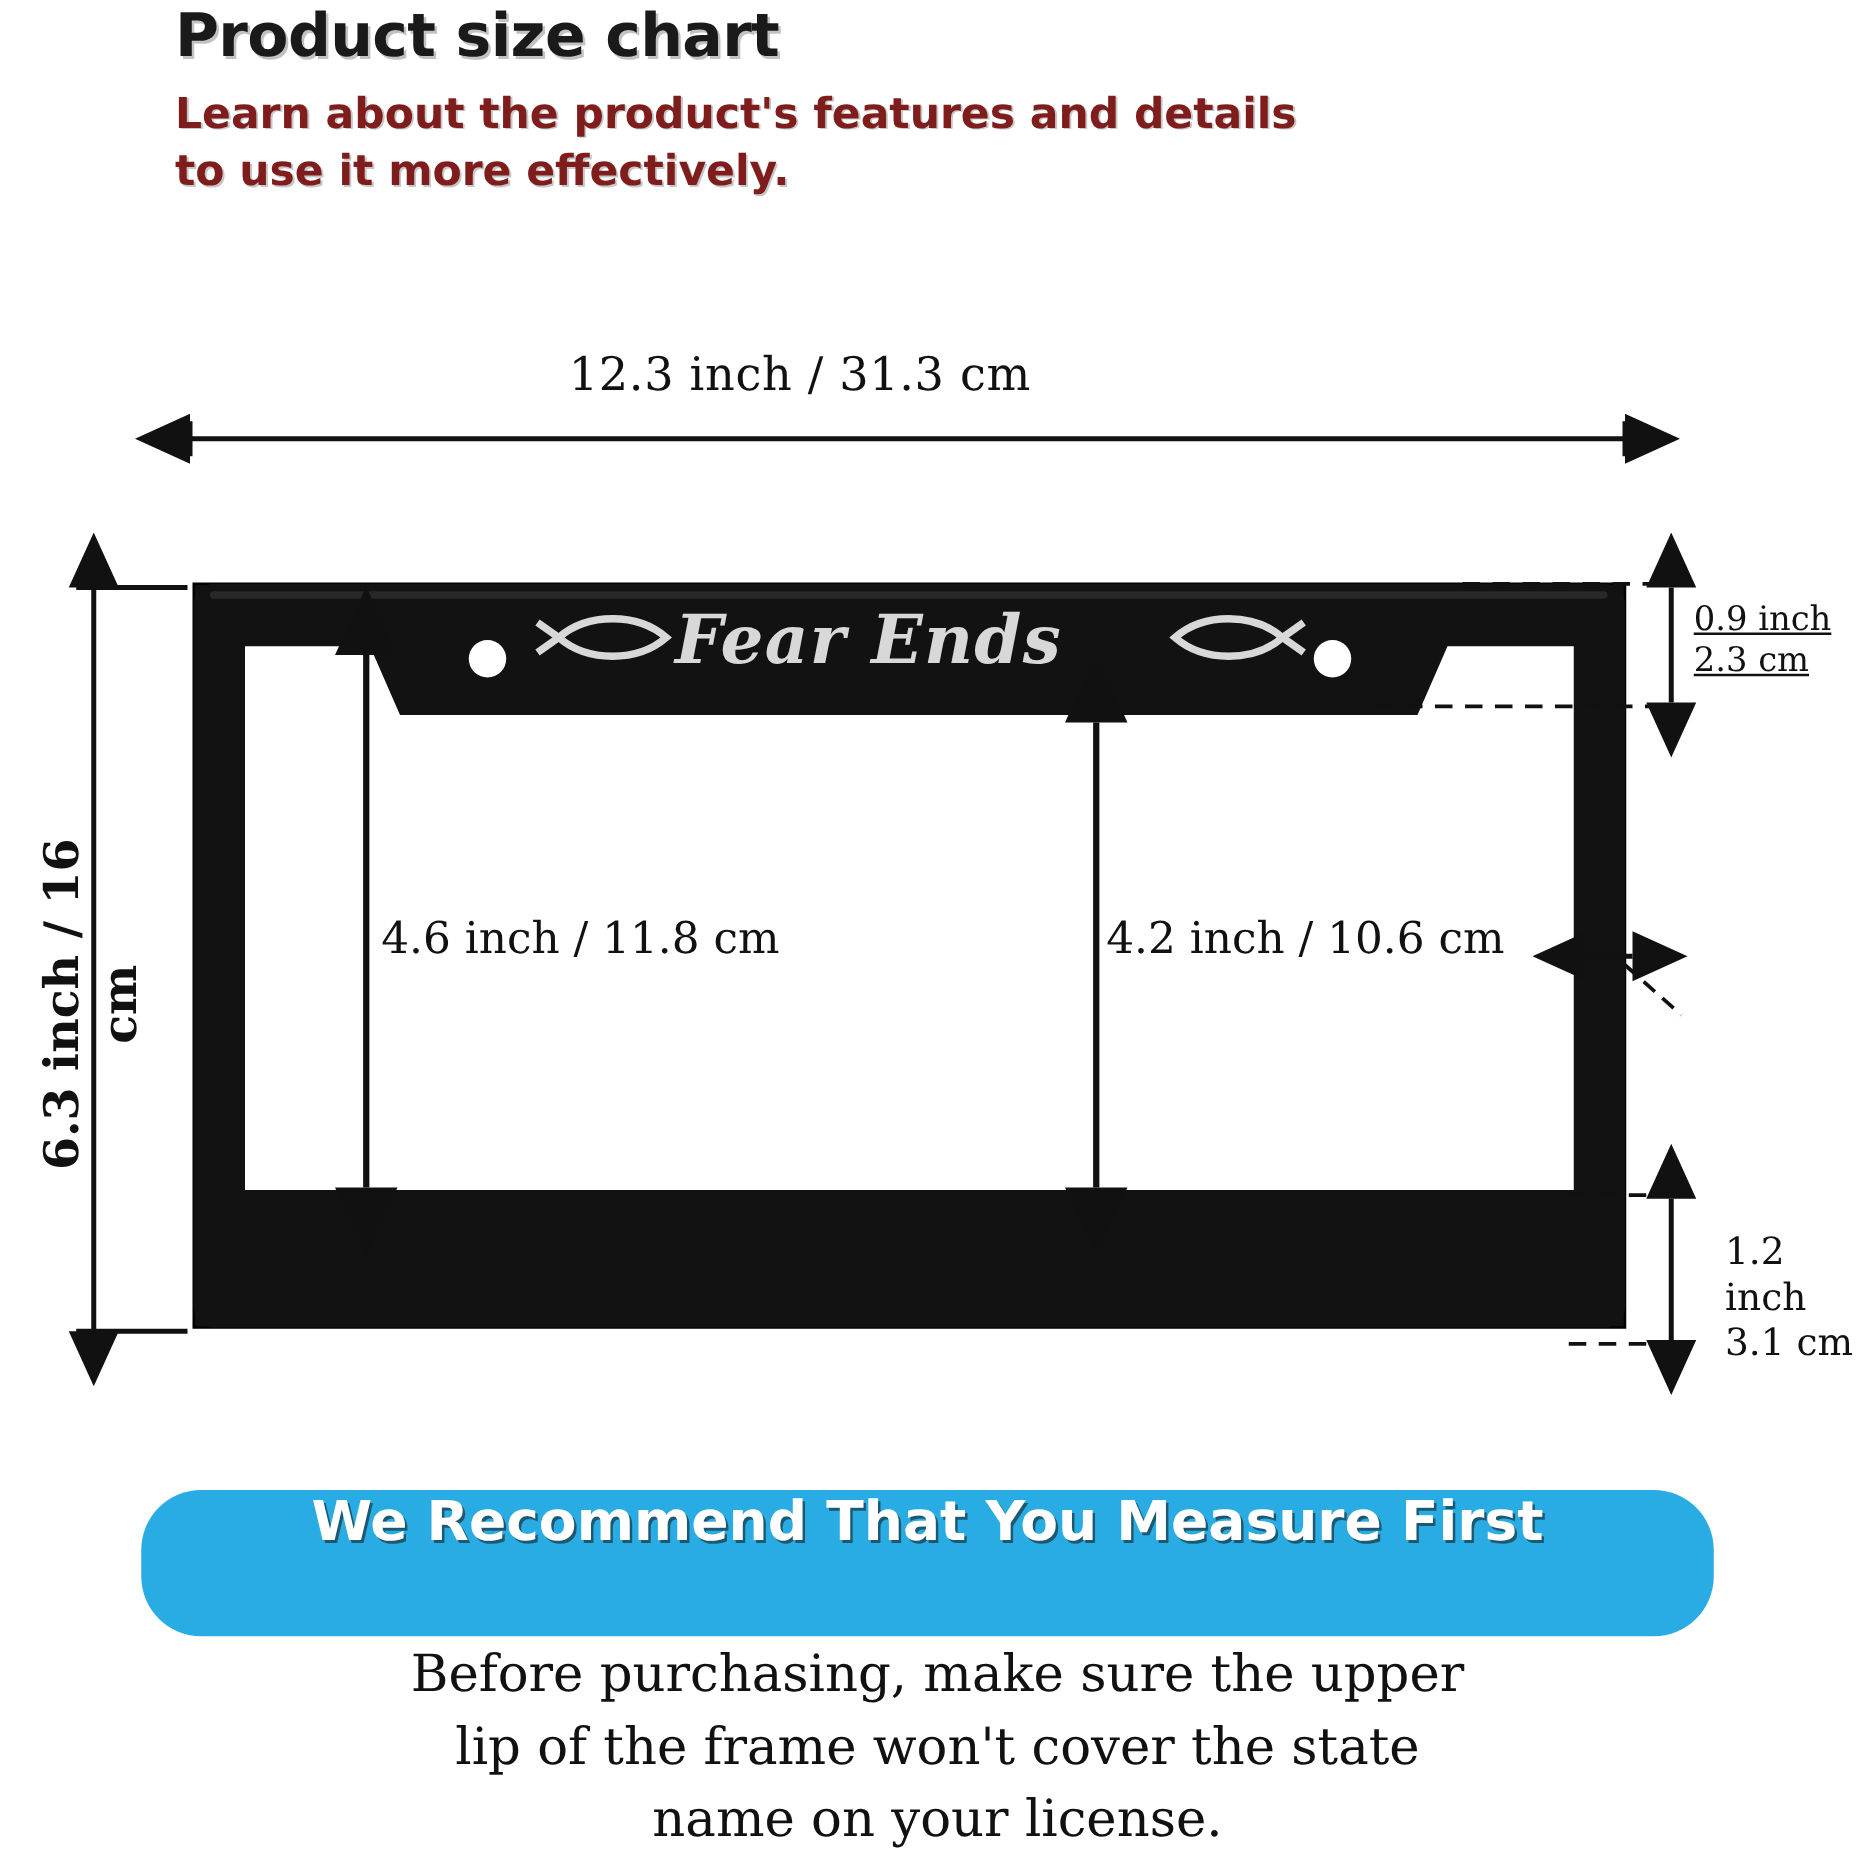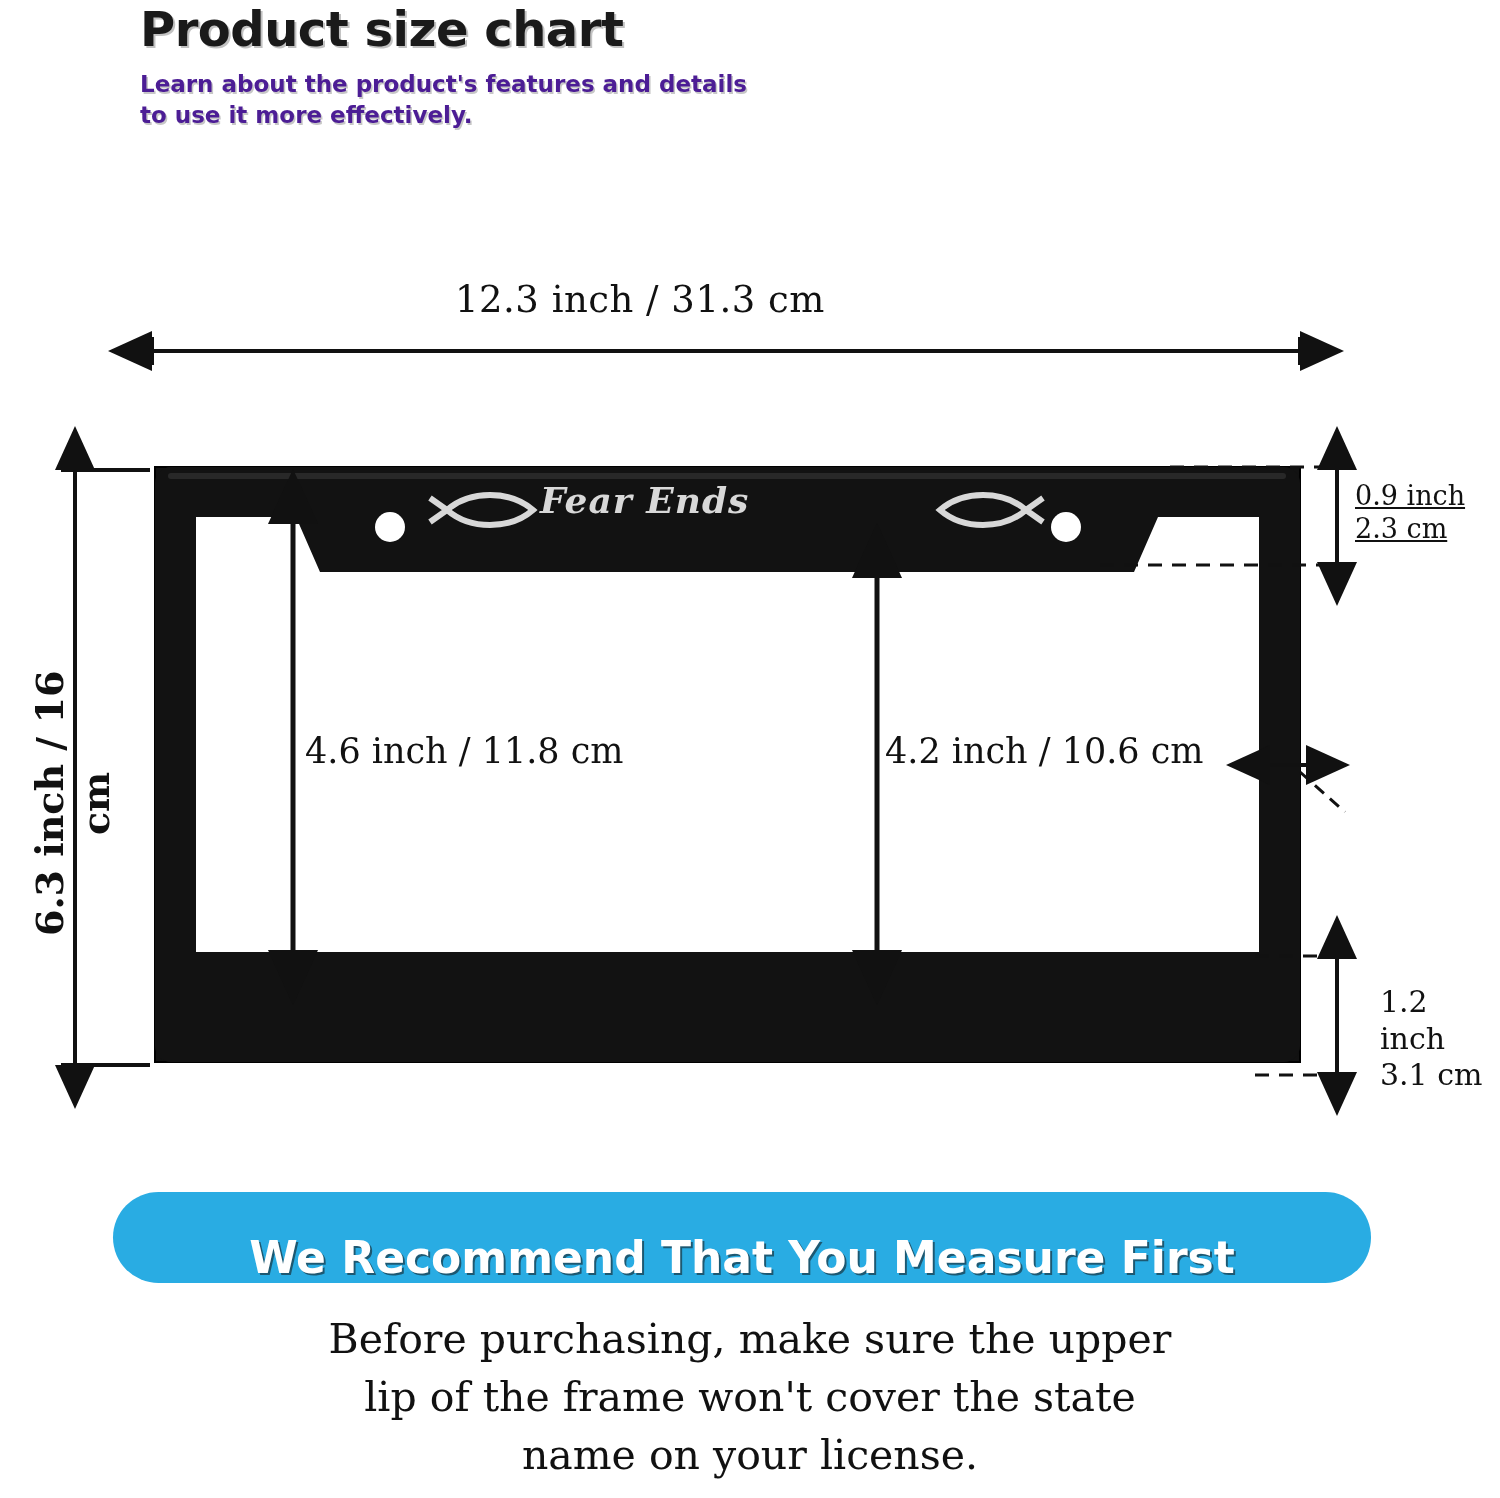--- a/index.html
+++ b/index.html
@@ -29,22 +29,22 @@
     font-size: 48px;
     letter-spacing: -0.5px;
     color: #1a1a1a;
     text-shadow: 2px 2px 0 rgba(120,120,120,0.45);
     margin: 0;
     line-height: 1.15;
   }
   .subtitle {
     font-family: "DejaVu Sans", sans-serif;
     font-weight: bold;
-    font-size: 23px;
-    color: #4c1d95;
+    font-size: 34px;
+    color: #7f1d1d;
     text-shadow: 1.5px 1.5px 0 rgba(130,130,130,0.45);
     margin: 12px 0 0 0;
     line-height: 1.35;
     white-space: pre-line;
   }
 
   
   .diagram {
     position: absolute;
     left: 0;
@@ -114,21 +114,21 @@
   }
 
   
   .plate-text-top {
     position: absolute;
     left: 540px;
     top: 467px;
     font-family: "DejaVu Serif", serif;
     font-style: italic;
     font-weight: bold;
-    font-size: 36px;
+    font-size: 54px;
     color: #d8d8d8;
     letter-spacing: 1px;
   }
   .plate-text-bottom {
     position: absolute;
     left: 413px;
     top: 962px;
     font-family: "DejaVu Serif", serif;
     font-style: italic;
     font-weight: bold;
@@ -136,25 +136,25 @@
     color: #d8d8d8;
     letter-spacing: 1px;
   }
 
   
   .banner {
     position: absolute;
     left: 113px;
     top: 1192px;
     width: 1258px;
-    height: 91px;
+    height: 117px;
     background: #29ace3;
     border-radius: 48px;
     display: flex;
-    align-items: flex-end;
+    align-items: flex-start;
     justify-content: center;
   }
   .banner-text {
     font-family: "DejaVu Sans", sans-serif;
     font-weight: bold;
     font-size: 44px;
     color: #ffffff;
     text-shadow: 2px 2px 0 rgba(20,20,20,0.55);
     letter-spacing: 0px;
   }

